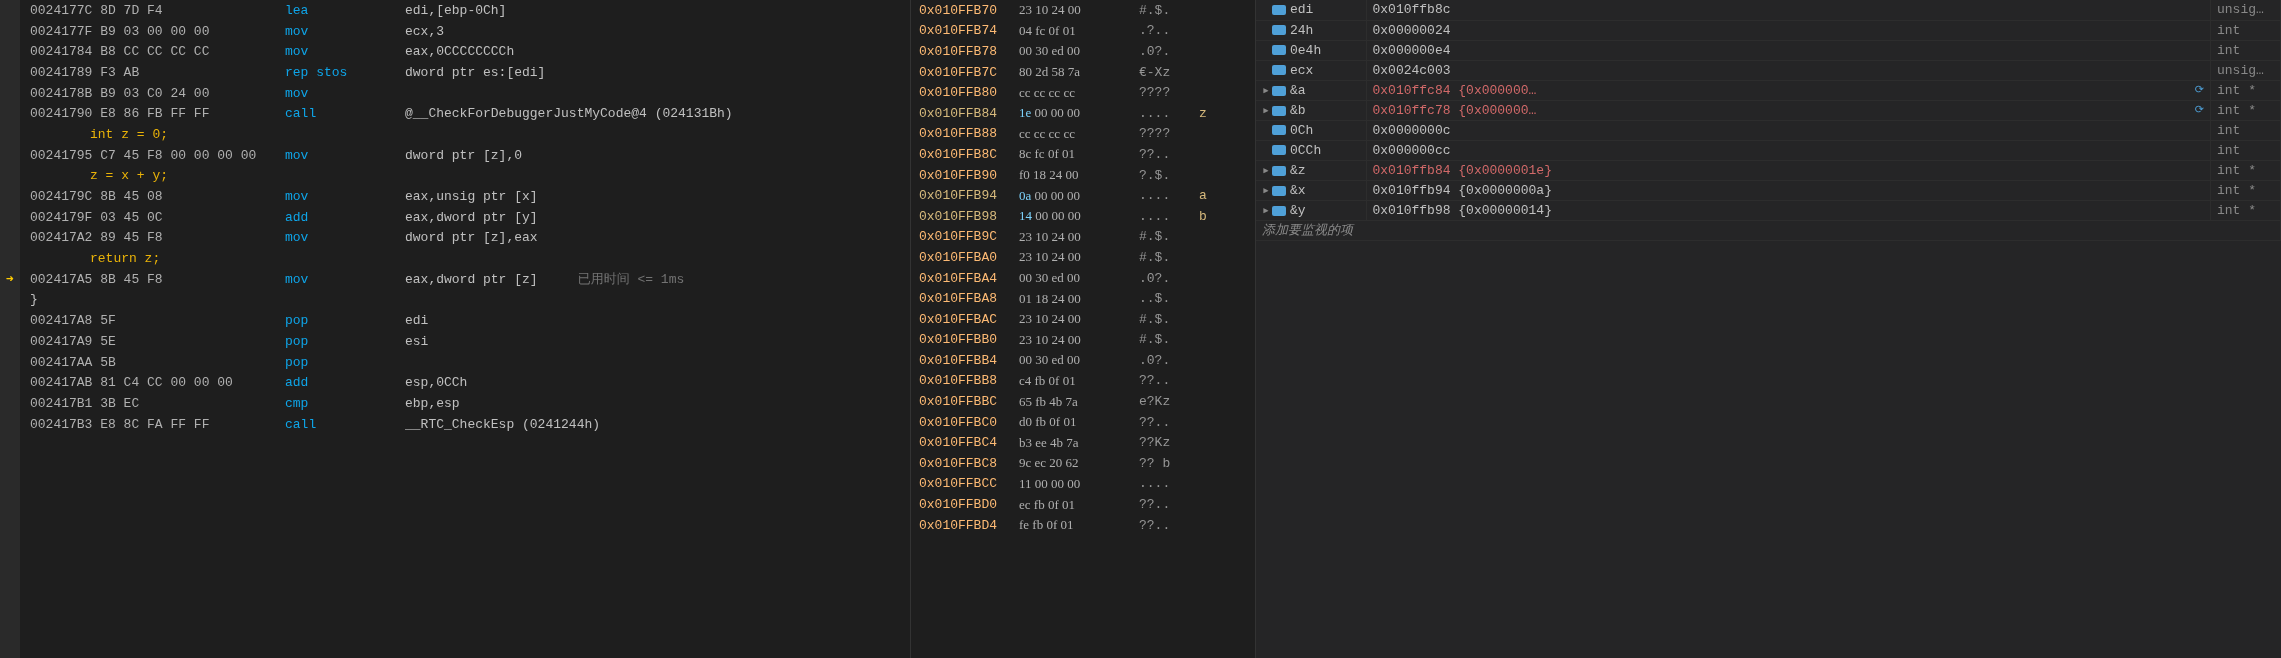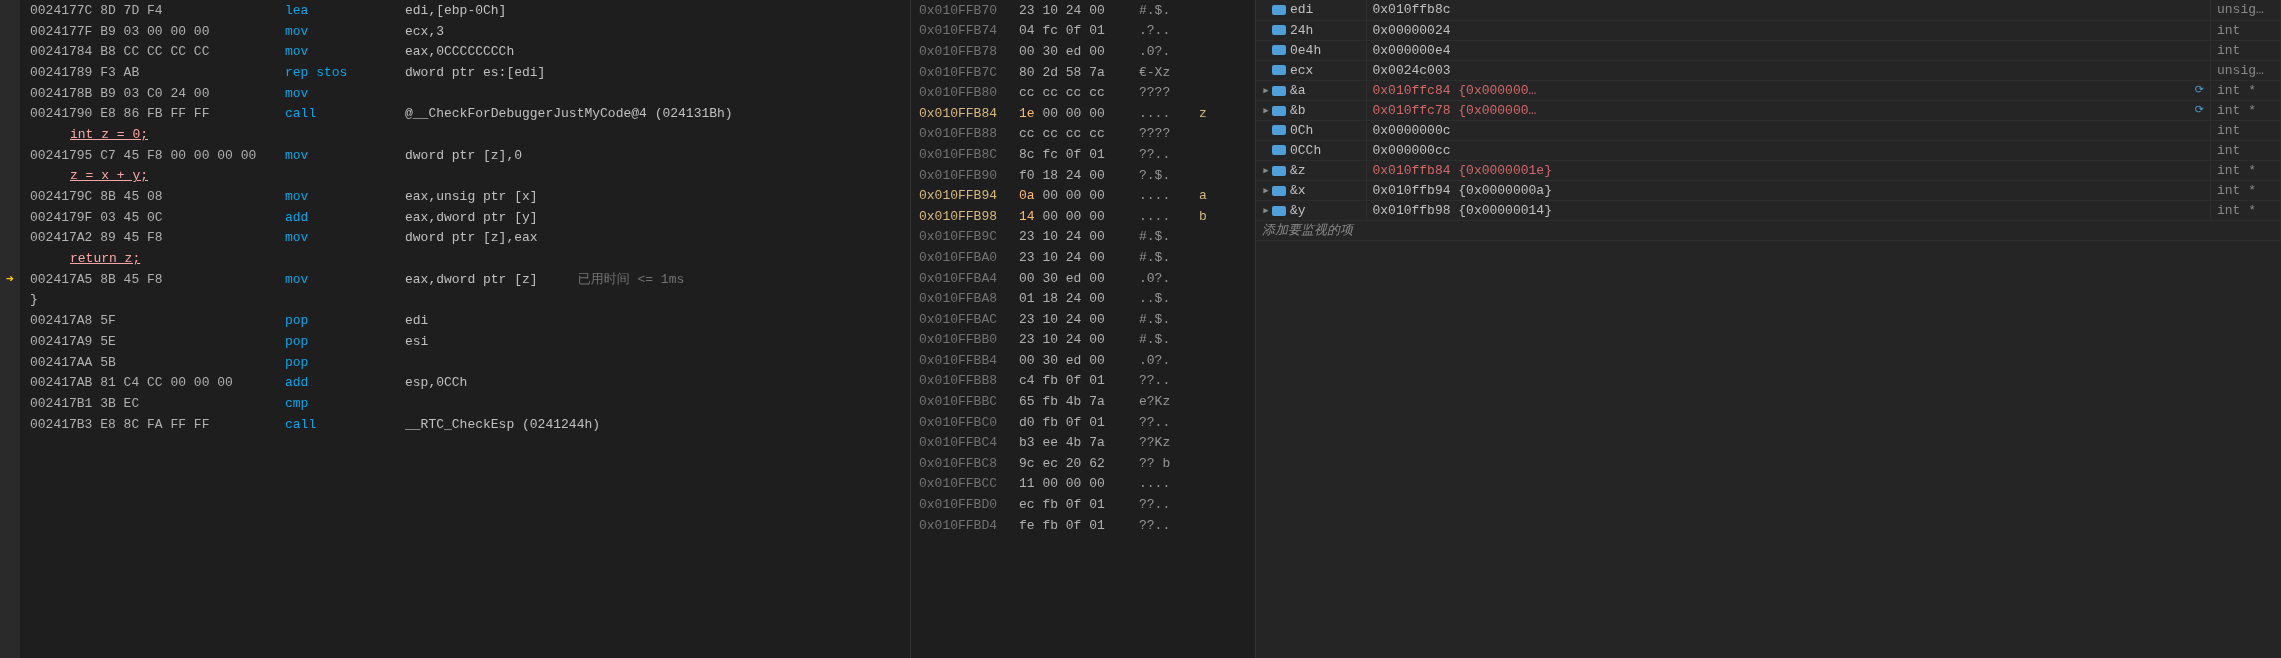--- a/index.html
+++ b/index.html
@@ -7,29 +7,29 @@
 .root { display:flex; width:2281px; height:658px; }
 .pane-asm { width:910px; background:#1e1e1e; position:relative; overflow:hidden; }
 .pane-mem { width:345px; background:#1e1e1e; border-left:1px solid #333; overflow:hidden; }
 .pane-watch { flex:1; background:#252526; border-left:1px solid #333; overflow:hidden; }
 .asm-line { display:flex; align-items:center; height:20.7px; white-space:pre; padding-left:30px; }
 .asm-line.current { position:relative; }
 .asm-line.current::before { content:"➜"; position:absolute; left:6px; color:#ffcc00; font-weight:bold; }
 .col-addr { width:255px; color:#b0b0b0; }
 .col-op   { width:120px; color:#0ea5e9; }
 .col-args { flex:1; color:#c0c0c0; }
-.src-line { color:#fca5a5; padding-left:70px; height:20.7px; display:flex; align-items:center;text-decoration:underline; }
+.src-line { color:#eab308; padding-left:90px; height:20.7px; display:flex; align-items:center; }
 .brace-line { padding-left:30px; height:20.7px; display:flex; align-items:center; color:#c0c0c0; }
 .timing { color:#737373; margin-left:40px; }
 .mem-row { display:flex; align-items:center; height:20.6px; padding-left:8px; white-space:pre; }
 .mem-row.hi .maddr { color:#d7ba7d; }
-.mem-row.hi .mhex-b  { color:#fdba74; }
+.mem-row.hi .mhex-b  { color:#7dd3fc; }
 .mem-row.hi .mvar  { color:#d7ba7d; }
-.maddr { width:100px; color:#737373; }
-.mhex  { width:120px; color:#b0b0b0; }
+.maddr { width:100px; color:#fdba74; }
+.mhex  { width:120px; color:#b0b0b0;font-family:Liberation Serif, serif; }
 .mhex-b { color:#b0b0b0; }
 .masc  { width:60px; color:#969696; }
 .mvar  { color:#d7ba7d; }
 .bp-col{position:absolute;left:0;top:0;width:20px;height:100%;background:#2a2a2a;}
 .watch-table { width:100%; border-collapse:collapse; }
 .watch-table td { height:20px; padding:0 6px; border-bottom:1px solid #2d2d2d; border-right:1px solid #2d2d2d; vertical-align:middle; white-space:nowrap; overflow:hidden; }
 .wname { width:110px; color:#c0c0c0; }
 .wval  { color:#c0c0c0; }
 .wval.changed { color:#d16969; }
 .wtype { width:70px; color:#888; }
@@ -58,21 +58,21 @@
         <div class="asm-line"><span class="col-addr">0024179C 8B 45 08</span><span class="col-op">mov</span><span class="col-args">eax,unsig ptr [x]</span></div>
         <div class="asm-line"><span class="col-addr">0024179F 03 45 0C</span><span class="col-op">add</span><span class="col-args">eax,dword ptr [y]</span></div>
         <div class="asm-line"><span class="col-addr">002417A2 89 45 F8</span><span class="col-op">mov</span><span class="col-args">dword ptr [z],eax</span></div>
         <div class="src-line">return z;</div>
         <div class="asm-line current"><span class="col-addr">002417A5 8B 45 F8</span><span class="col-op">mov</span><span class="col-args">eax,dword ptr [z]<span class="timing">已用时间 &lt;= 1ms</span></span></div>
         <div class="brace-line">}</div>
         <div class="asm-line"><span class="col-addr">002417A8 5F</span><span class="col-op">pop</span><span class="col-args">edi</span></div>
         <div class="asm-line"><span class="col-addr">002417A9 5E</span><span class="col-op">pop</span><span class="col-args">esi</span></div>
         <div class="asm-line"><span class="col-addr">002417AA 5B</span><span class="col-op">pop</span></div>
         <div class="asm-line"><span class="col-addr">002417AB 81 C4 CC 00 00 00</span><span class="col-op">add</span><span class="col-args">esp,0CCh</span></div>
-        <div class="asm-line"><span class="col-addr">002417B1 3B EC</span><span class="col-op">cmp</span></div>
+        <div class="asm-line"><span class="col-addr">002417B1 3B EC</span><span class="col-op">cmp</span><span class="col-args">ebp,esp</span></div>
         <div class="asm-line"><span class="col-addr">002417B3 E8 8C FA FF FF</span><span class="col-op">call</span><span class="col-args">__RTC_CheckEsp (0241244h)</span></div>
       </div>
   </div>
 
   <div class="pane-mem">
     <div id="mem-body">
         <div class="mem-row"><span class="maddr">0x010FFB70</span><span class="mhex"><span class="mhex-b">23</span><span> 10 24 00</span></span><span class="masc">#.$.</span></div>
         <div class="mem-row"><span class="maddr">0x010FFB74</span><span class="mhex"><span class="mhex-b">04</span><span> fc 0f 01</span></span><span class="masc">.?..</span></div>
         <div class="mem-row"><span class="maddr">0x010FFB78</span><span class="mhex"><span class="mhex-b">00</span><span> 30 ed 00</span></span><span class="masc">.0?.</span></div>
         <div class="mem-row"><span class="maddr">0x010FFB7C</span><span class="mhex"><span class="mhex-b">80</span><span> 2d 58 7a</span></span><span class="masc">€-Xz</span></div>

